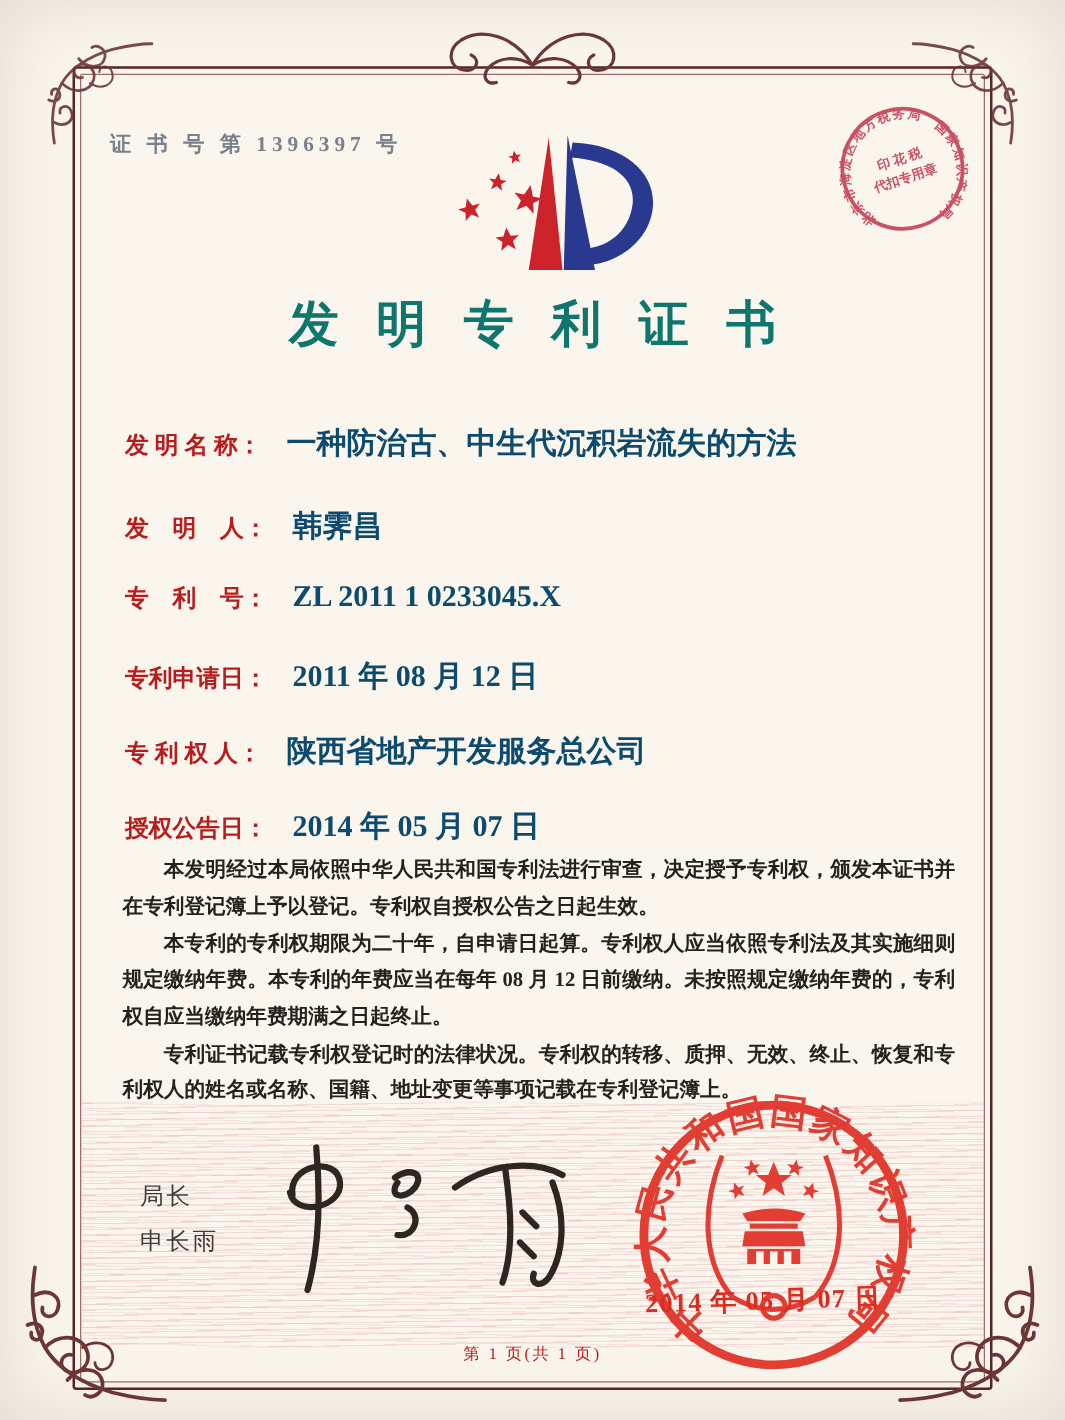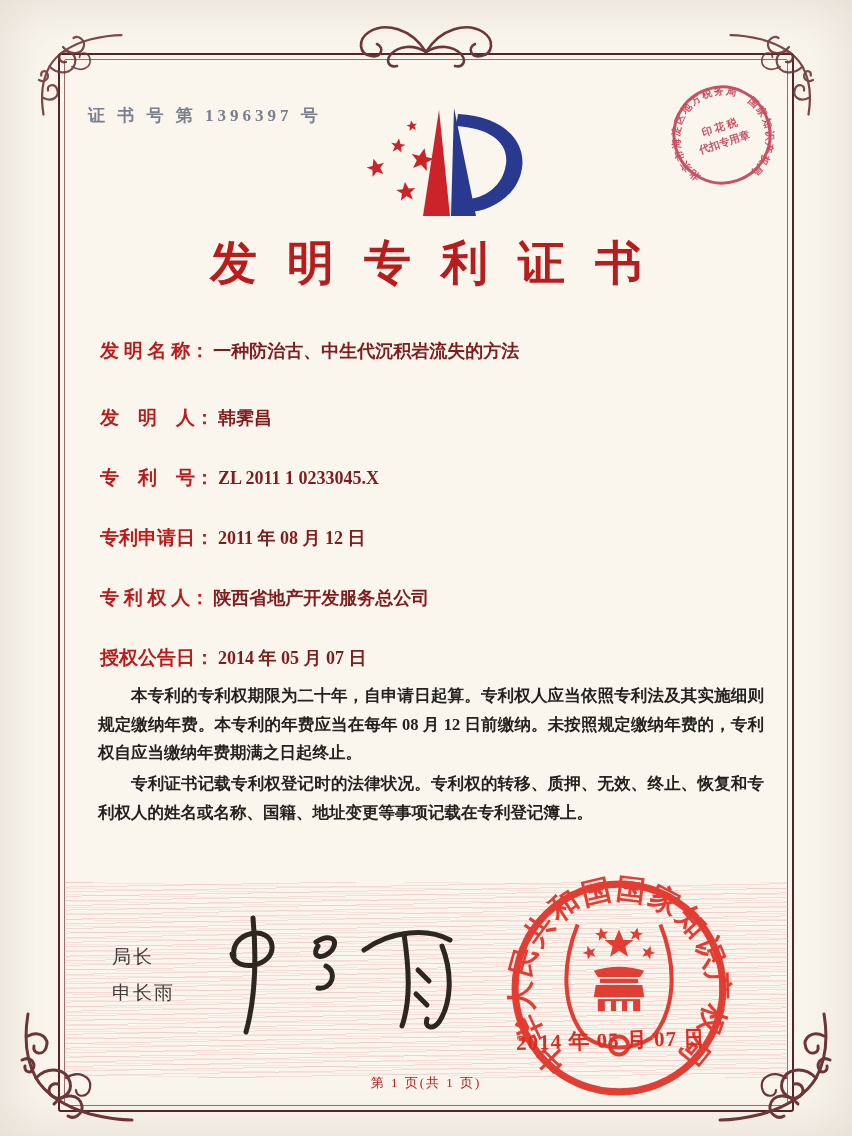--- a/index.html
+++ b/index.html
@@ -18,25 +18,25 @@
   
   .guilloche{position:absolute; left:64px; top:882px; width:724px; height:196px;
     background:
       repeating-linear-gradient(179deg, rgba(228,136,146,.30) 0 1px, transparent 1px 4.6px),
       repeating-linear-gradient(181deg, rgba(228,136,146,.18) 0 1px, transparent 1px 6.2px);
     opacity:.85;}
   .cert-no{position:absolute; left:88px; top:104px; font-size:17px; letter-spacing:4px;
     color:#79808c; font-weight:bold;}
   .logo{position:absolute; left:352px; top:98px;}
   .title{position:absolute; left:0; top:232px; width:100%; text-align:center;
-    font-size:47px; font-weight:bold; color:#b91c1c; letter-spacing:30px; text-indent:30px;}
+    font-size:40px; font-weight:bold; color:#0f766e; letter-spacing:30px; text-indent:30px;}
   .fields{position:absolute; left:100px; top:338px; width:600px;}
   .frow{position:absolute; left:0; white-space:nowrap;}
   .frow .lbl{font-size:19px; font-weight:bold; color:#b91c1c;}
-  .frow .val{font-size:18px; font-weight:bold; color:#7f1d1d; margin-left:4px;}
+  .frow .val{font-size:24px; font-weight:bold; color:#0c4a6e; margin-left:20px;}
   .r0{top:0px}.r1{top:67px}.r2{top:127px}.r3{top:187px}.r4{top:247px}.r5{top:307px}
   .paras{position:absolute; left:98px; top:682px; width:666px; color:#24211e;}
   .paras p{margin:0 0 2px 0; font-size:16.5px; line-height:1.74; text-indent:2em;
     font-weight:600; text-align:justify;}
   .signoff{position:absolute; left:112px; top:944px; color:#3f3a36;
     font-family:"Liberation Sans", sans-serif;}
   .signoff .t{font-size:19px; letter-spacing:2px; margin-bottom:10px;}
   .signoff .n{font-size:19px; letter-spacing:2px;}
   .signature{position:absolute; left:196px; top:908px;}
   .seal{position:absolute; left:503px; top:872px; opacity:.92;}
@@ -152,20 +152,21 @@
     </div>
     <div class="frow r4">
       <span class="lbl">专 利 权 人：</span><span class="val">陕西省地产开发服务总公司</span>
     </div>
     <div class="frow r5">
       <span class="lbl">授权公告日：</span><span class="val">2014 年 05 月 07 日</span>
     </div>
   </div>
 
   <div class="paras">
+    <p>本发明经过本局依照中华人民共和国专利法进行审查，决定授予专利权，颁发本证书并在专利登记簿上予以登记。专利权自授权公告之日起生效。</p>
     <p>本专利的专利权期限为二十年，自申请日起算。专利权人应当依照专利法及其实施细则规定缴纳年费。本专利的年费应当在每年 08 月 12 日前缴纳。未按照规定缴纳年费的，专利权自应当缴纳年费期满之日起终止。</p>
     <p>专利证书记载专利权登记时的法律状况。专利权的转移、质押、无效、终止、恢复和专利权人的姓名或名称、国籍、地址变更等事项记载在专利登记簿上。</p>
   </div>
 
   <div class="signoff">
     <div class="t">局长</div>
     <div class="n">申长雨</div>
   </div>
 
   <svg class="signature" width="280" height="135" viewBox="0 0 280 135">

